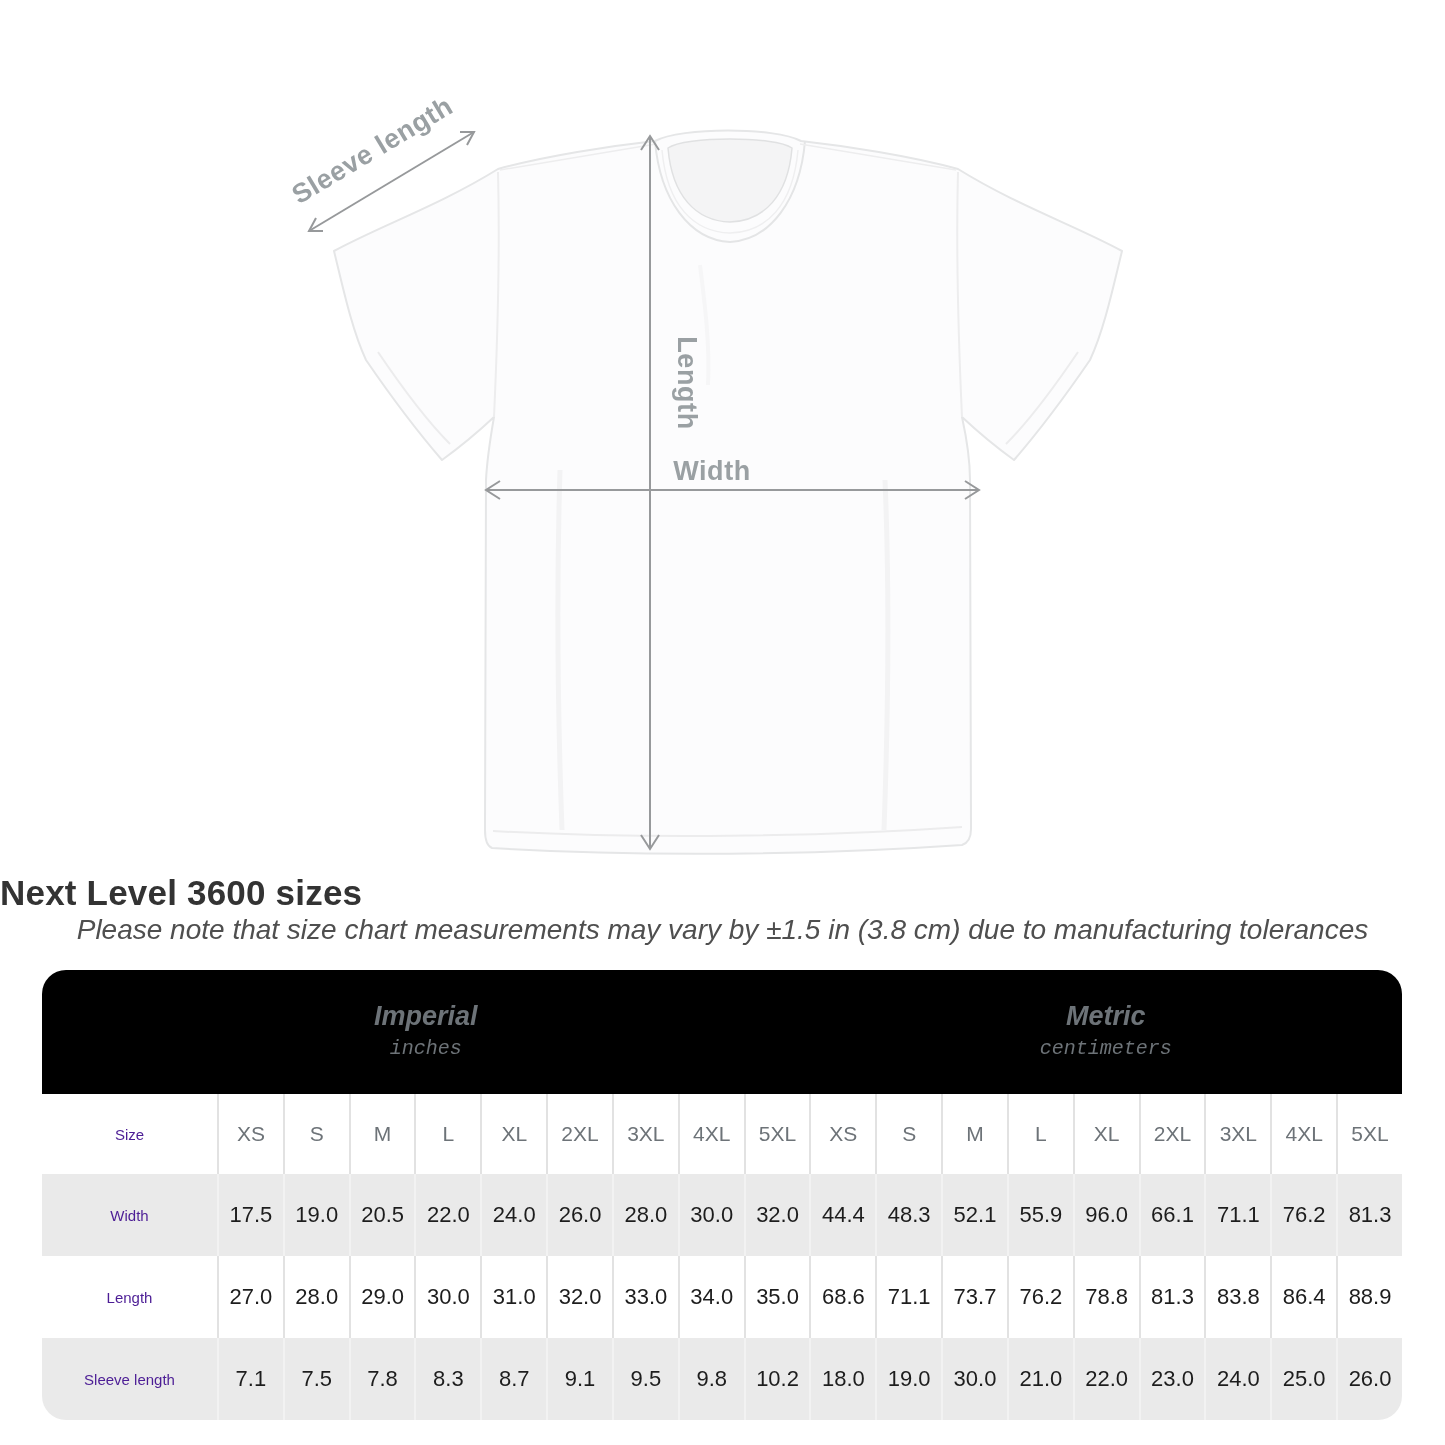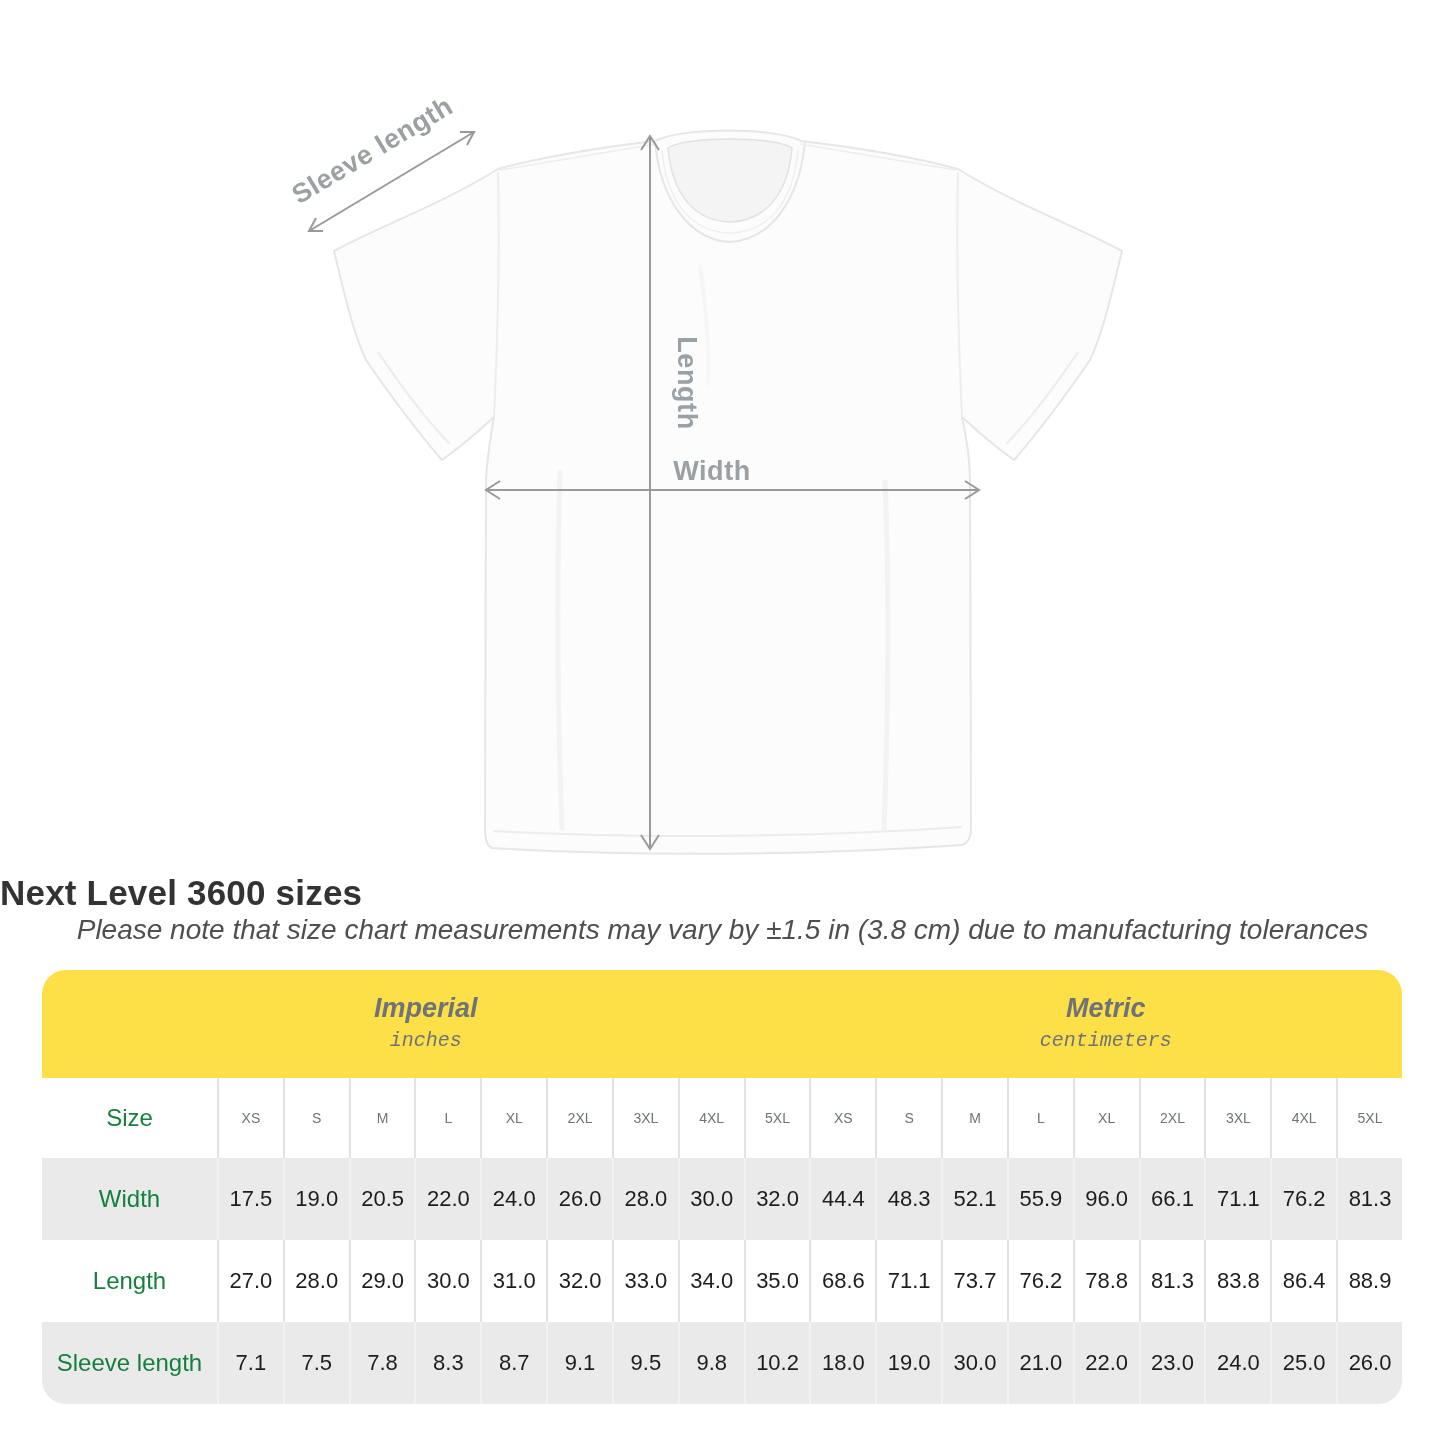--- a/index.html
+++ b/index.html
@@ -16,28 +16,28 @@
     position:absolute;top:914px;left:0;width:100%;text-align:center;
     font-size:28px;font-style:italic;color:#4f4f4f;
   }
   .chart-table-wrap{position:absolute;top:970px;left:42px;width:1360px;}
   table.size-chart{
     width:1360px;border-collapse:separate;border-spacing:0;table-layout:fixed;
   }
   table.size-chart th, table.size-chart td{
     padding:0;text-align:center;vertical-align:middle;font-weight:normal;
   }
-  .unit-row th{height:108px;background:#fde047;}
+  .unit-row th{height:124px;background:#000000;}
   .unit-imperial{border-top-left-radius:24px;}
   .unit-metric{border-top-right-radius:24px;}
   .unit-label{font-size:27px;font-weight:bold;font-style:italic;color:#6d7378;line-height:1.25;}
   .unit-sub{font-size:20px;font-style:italic;color:#6d7378;line-height:1.5;font-family:Liberation Mono, monospace;}
   .size-row th{height:80px;background:#ffffff;}
-  th.row-label{font-size:24px;font-weight:bold;color:#15803d;}
-  th.size-col{font-size:14px;font-weight:bold;color:#6d7378;}
+  th.row-label{font-size:15px;font-weight:bold;color:#4c1d95;}
+  th.size-col{font-size:21px;font-weight:bold;color:#6d7378;}
   tbody tr{height:82px;}
   tbody tr.stripe th, tbody tr.stripe td{background:#eaeaea;}
   tbody tr.plain th, tbody tr.plain td{background:#ffffff;}
   td.val{font-size:22px;color:#1d1d1d;}
   th.size-col, td.val{border-left:2px solid #e2e2e2;}
   tbody tr.stripe td.val{border-left-color:#f2f2f2;}
   tbody tr.last-row th.row-label{border-bottom-left-radius:24px;}
   tbody tr.last-row td.val:last-child{border-bottom-right-radius:24px;}
   .dim-label{
     font-weight:bold;letter-spacing:0.6px;

